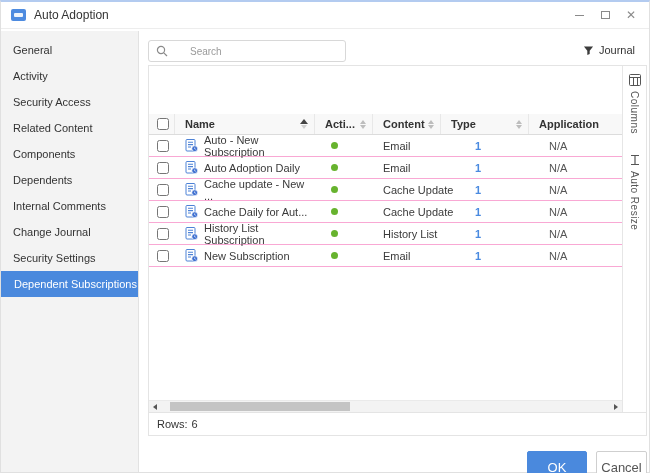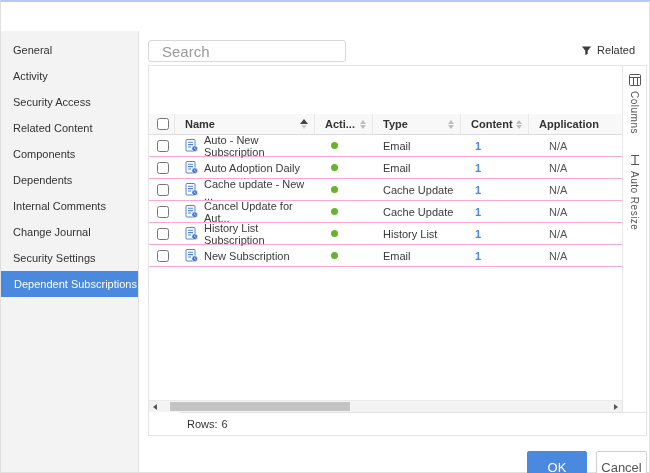--- a/index.html
+++ b/index.html
@@ -22,21 +22,21 @@
   
   .content { position:absolute; top:29px; left:0; right:0; bottom:0; }
   .sidebar { position:absolute; top:0; bottom:0; left:0; width:138px; background:#f3f3f3; border-right:1px solid #e2e2e2; padding-top:6px; }
   .side-item { height:26px; line-height:26px; padding-left:12px; font-size:11px; color:#333; white-space:nowrap; cursor:default; }
   .side-item.selected { background:#4a89dd; color:#fff;text-align:center; }
   .main { position:absolute; top:0; bottom:0; left:139px; right:0; background:#fff; }
 
   
   .search-box { position:absolute; left:8px; top:9px; width:198px; height:22px; border:1px solid #d8d8d8; border-radius:3px;
                 display:flex; align-items:center; padding:0 7px; background:#fff; }
-  .search-box input { border:none; outline:none; flex:1; font-size:15px; color:#333; margin-left:6px; font-family:inherit; background:transparent; }
+  .search-box input { border:none; outline:none; flex:1; font-size:10px; color:#333; margin-left:22px; font-family:inherit; background:transparent; }
   .search-box input::placeholder { color:#9a9a9a; }
   .filter-btn { position:absolute; top:13px; right:14px; display:flex; align-items:center; gap:5px; font-size:11px; color:#333; cursor:default; }
 
   
   .panel { position:absolute; left:8px; right:2px; top:34px; height:371px; border:1px solid #e4e4e4; display:flex; flex-direction:column; background:#fff; }
   .panel-row { flex:1; display:flex; min-height:0; }
   .table-col { flex:1; display:flex; flex-direction:column; min-width:0;margin-top:48px; }
   .strip { width:24px; border-left:1px solid #e6e6e6; background:#fff; display:flex; flex-direction:column; align-items:center; padding-top:8px; }
 
   
@@ -66,37 +66,52 @@
 
   
   .hscroll { height:12px; background:#f3f3f3; border-top:1px solid #eaeaea; display:flex; align-items:center; flex:none; }
   .sb-arrow { width:12px; height:100%; display:flex; align-items:center; justify-content:center; flex:none; cursor:default; }
   .arr-l { width:0; height:0; border-top:3px solid transparent; border-bottom:3px solid transparent; border-right:4px solid #555; }
   .arr-r { width:0; height:0; border-top:3px solid transparent; border-bottom:3px solid transparent; border-left:4px solid #555; }
   .sb-track { flex:1; position:relative; height:100%; }
   .sb-thumb { position:absolute; left:2%; width:40%; top:1px; bottom:1px; background:#c4c4c4; }
 
   
-  .statusbar { height:23px; border-top:1px solid #e4e4e4; display:flex; align-items:center; padding-left:8px; font-size:11px; color:#333; gap:4px; flex:none; background:#fff;margin-left:30px; }
+  .statusbar { height:23px; border-top:1px solid #e4e4e4; display:flex; align-items:center; padding-left:8px; font-size:11px; color:#333; gap:4px; flex:none; background:#fff; }
 
   
   .strip-ctrl { display:flex; flex-direction:column; align-items:center; gap:5px; cursor:default; }
   .strip-ctrl + .strip-ctrl { margin-top:20px; }
   .vtext { writing-mode:vertical-rl; font-size:10px; color:#555; letter-spacing:.5px; }
 
   
   .btn { position:absolute; height:32px; font-size:13px; border-radius:2px; display:flex; align-items:center; justify-content:center; cursor:default; font-family:inherit; }
   .btn-ok { right:62px; top:420px; width:60px; background:#4a89dd; color:#fff; border:1px solid #4a89dd; }
   .btn-cancel { right:2px; top:420px; width:51px; background:#fff; color:#555; border:1px solid #cfcfcf; }
 </style>
 </head>
 <body>
 
 <div class="window">
 
+  <div class="titlebar">
+    <span class="app-icon"></span>
+    <span class="title">Auto Adoption</span>
+    <span class="win-controls">
+      <span class="win-btn">
+          <span class="glyph-min"></span>
+        </span>
+      <span class="win-btn">
+          <span class="glyph-max"></span>
+        </span>
+      <span class="win-btn">
+          <span class="glyph-close">✕</span>
+        </span>
+    </span>
+  </div>
 
   <div class="content">
 
     <div class="sidebar">
         <div class="side-item"><span>General</span></div>
         <div class="side-item"><span>Activity</span></div>
         <div class="side-item"><span>Security Access</span></div>
         <div class="side-item"><span>Related Content</span></div>
         <div class="side-item"><span>Components</span></div>
         <div class="side-item"><span>Dependents</span></div>
@@ -113,21 +128,21 @@
           <circle cx="5" cy="5" r="3.6" fill="none" stroke="#8a8a8a" stroke-width="1.2"></circle>
           <line x1="7.8" y1="7.8" x2="11" y2="11" stroke="#8a8a8a" stroke-width="1.2"></line>
         </svg>
         <input type="text" placeholder="Search" style="">
       </div>
 
       <div class="filter-btn">
         <svg width="11" height="11" viewBox="0 0 12 12">
           <path d="M1 1.5h10L7.3 6.2v3.6L4.7 11V6.2Z" fill="#3c3c3c"></path>
         </svg>
-        <span>Related</span>
+        <span>Journal</span>
       </div>
 
       <div class="panel">
         <div class="panel-row">
           <div class="table-col">
 
             <div class="thead">
               <div class="hcell c-sel">
                 <input type="checkbox" class="cbox" style="">
               </div>
@@ -138,34 +153,34 @@
                     <span class="t-dn"></span>
                   </span>
               </div>
               <div class="hcell c-act">
                 <span>Acti...</span>
                 <span class="sort">
                     <span class="t-up"></span>
                     <span class="t-dn"></span>
                   </span>
               </div>
+              <div class="hcell c-cont">
+                <span>Content</span>
+                <span class="sort">
+                    <span class="t-up"></span>
+                    <span class="t-dn"></span>
+                  </span>
+              </div>
               <div class="hcell c-type">
                 <span>Type</span>
                 <span class="sort">
                     <span class="t-up"></span>
                     <span class="t-dn"></span>
                   </span>
               </div>
-              <div class="hcell c-cont">
-                <span>Content</span>
-                <span class="sort">
-                    <span class="t-up"></span>
-                    <span class="t-dn"></span>
-                  </span>
-              </div>
               <div class="hcell c-app">
                 <span>Application</span>
               </div>
             </div>
 
             <div id="tbody">
   <div class="trow">
     <div class="cell c-sel">
                     <input type="checkbox" class="cbox" style="">
                   </div>
@@ -258,21 +273,21 @@
                   </div>
     <div class="cell c-name">
       <span class="sub-icon">
         <svg width="13" height="13" viewBox="0 0 13 13">
           <rect x="1" y="0.5" width="9" height="11.5" rx="1" fill="#fff" stroke="#4d82d6" stroke-width="1"></rect>
           <path d="M3 3.2h5M3 5.6h5M3 8h3" stroke="#4d82d6" stroke-width="1.1" fill="none"></path>
           <circle cx="9.7" cy="9.7" r="2.9" fill="#3d6fd0" stroke="#fff" stroke-width="0.7"></circle>
           <path d="M9.7 8.5v1.3l0.9 0.5" stroke="#fff" stroke-width="0.8" fill="none"></path>
         </svg>
       </span>
-      <span>Cancel Update for Aut...</span>
+      <span>Cache Daily for Aut...</span>
     </div>
     <div class="cell c-act">
                     <span class="dot"></span>
                   </div>
     <div class="cell c-type">
                     <span>Cache Update</span>
                   </div>
     <div class="cell c-cont" style="padding-left:0;">
                     <span class="link">1</span>
                   </div>

